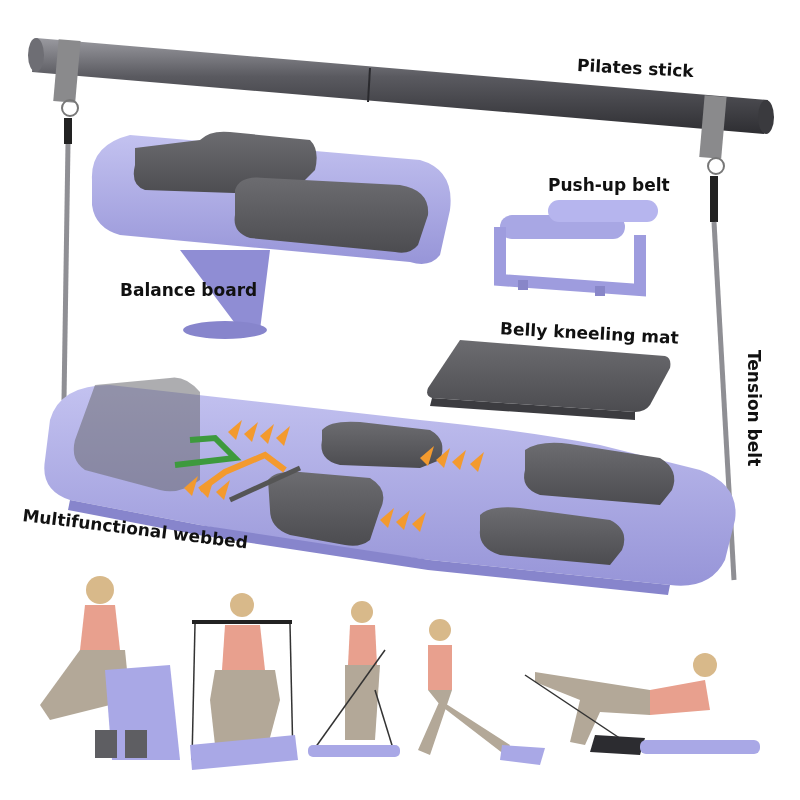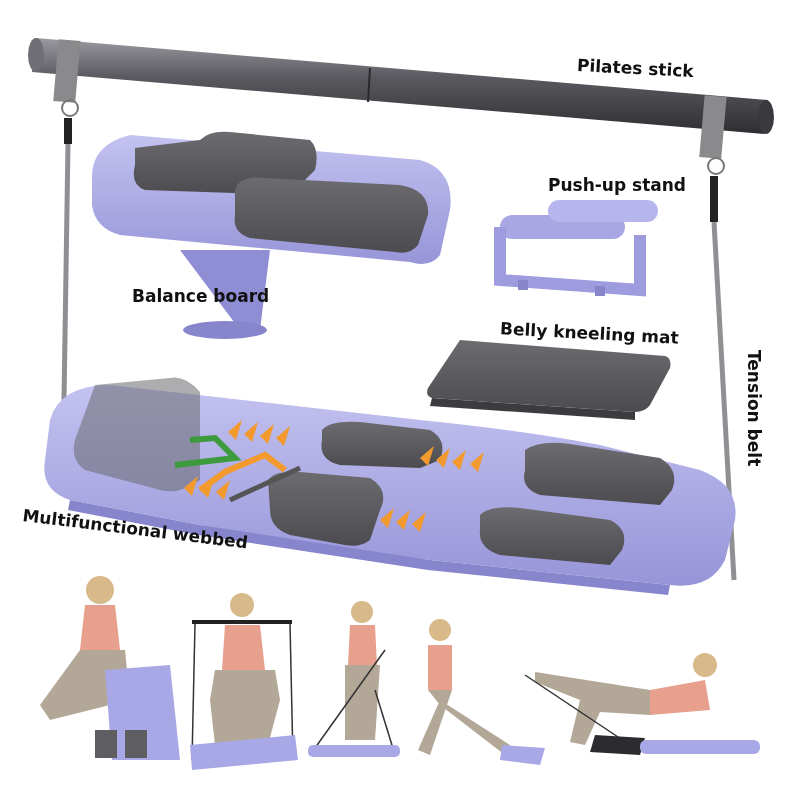--- a/index.html
+++ b/index.html
@@ -1,19 +1,19 @@
 <!DOCTYPE html>
 <html><head>
 <meta charset="utf-8">
 <style>
   html, body { margin: 0; padding: 0; background: #ffffff; }
   body { width: 800px; height: 800px; position: relative; overflow: hidden; font-family: "DejaVu Sans", sans-serif; }
   .label { position: absolute; font-weight: bold; color: #111; font-size: 17px; white-space: nowrap; }
   #lbl-pilates { left: 577px; top: 58px; transform: rotate(3deg); }
-  #lbl-balance { left: 120px; top: 286px; margin-left: 12px; }
+  #lbl-balance { left: 120px; top: 280px; }
   #lbl-pushup { left: 548px; top: 175px; }
   #lbl-belly { left: 500px; top: 323px; transform: rotate(3deg); }
   #lbl-tension { left: 742px; top: 350px; transform-origin: left top; transform: rotate(90deg) translateY(-22px); }
   #lbl-webbed { left: 24px; top: 505px; transform: rotate(7deg); transform-origin: left top; }
   svg.scene { position: absolute; left: 0; top: 0; }
 </style>
 </head>
 <body>
 
 <svg class="scene" width="800" height="800" viewBox="0 0 800 800">
@@ -139,16 +139,16 @@
       <path d="M535 672 L650 690 L650 715 L600 712 L585 745 L570 742 L580 700 L535 682 Z" fill="#b3a898"></path>
       <line x1="525" y1="675" x2="630" y2="745" stroke="#333" stroke-width="1.5"></line>
       <path d="M595 735 L645 738 L640 755 L590 752 Z" fill="#2c2c30"></path>
       <rect x="640" y="740" width="120" height="14" rx="6" fill="#a9a8e6"></rect>
     </g>
   </g>
 </svg>
 
 <div class="label" id="lbl-pilates">Pilates stick</div>
 <div class="label" id="lbl-balance">Balance board</div>
-<div class="label" id="lbl-pushup">Push-up stand</div>
+<div class="label" id="lbl-pushup">Push-up belt</div>
 <div class="label" id="lbl-belly">Belly kneeling mat</div>
 <div class="label" id="lbl-tension">Tension belt</div>
 <div class="label" id="lbl-webbed">Multifunctional webbed</div>
 
 </body></html>

